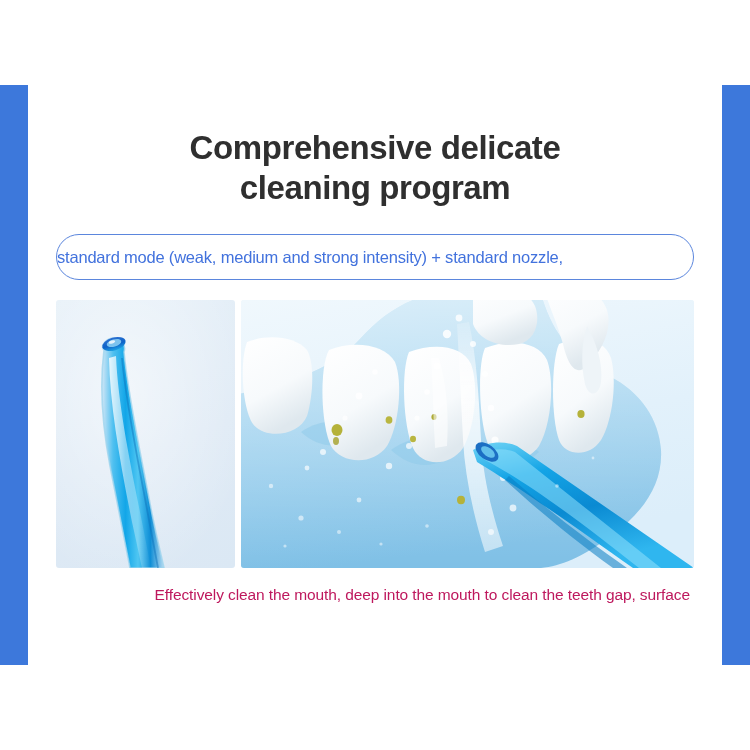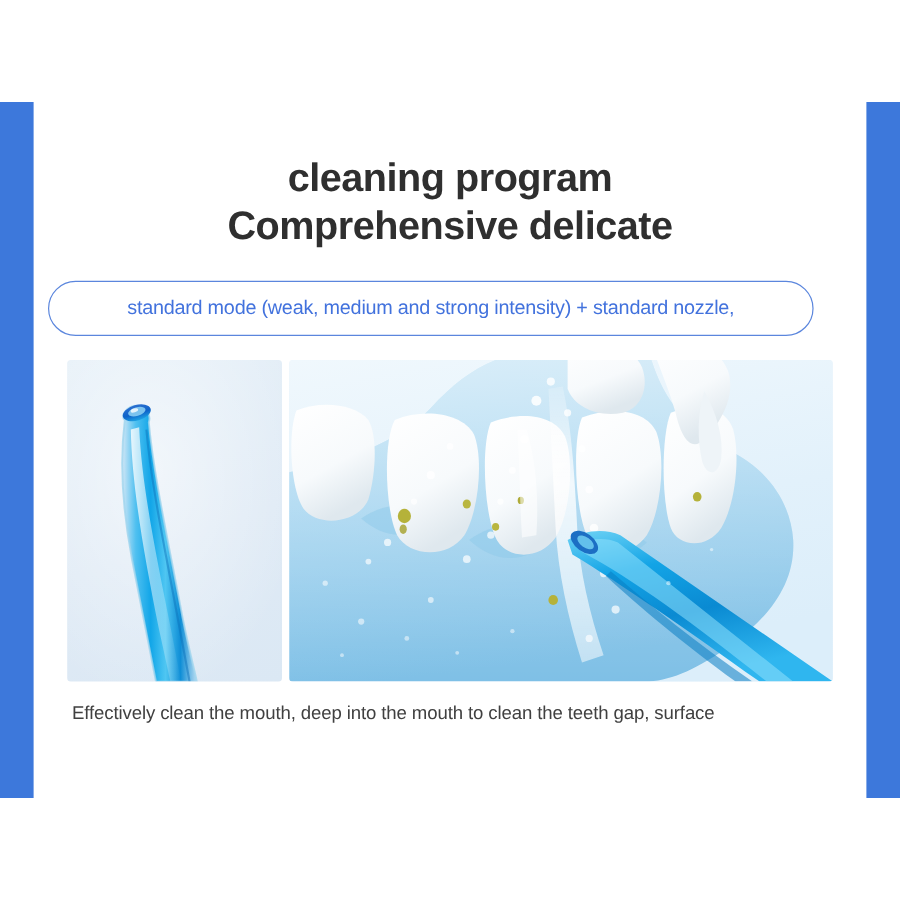--- a/index.html
+++ b/index.html
@@ -45,29 +45,28 @@
     font-weight: bold;
     color: #2f2f2f;
     letter-spacing: -0.4px;
     line-height: 40px;
   }
 
   
   .pill {
     position: absolute;
     top: 234px;
-    left: 40px;
+    left: 56px;
     width: 638px;
     height: 46px;
     box-sizing: border-box;
     border: 1.4px solid #5b86dd;
     border-radius: 26px;
     display: flex;
     align-items: center;
-    justify-content: center;
     background: #ffffff;
   }
   .pill-text {
     font-size: 16.5px;
     color: #4272dd;
     letter-spacing: -0.2px;
     white-space: nowrap;
   }
 
   
@@ -93,38 +92,38 @@
 
   
   .teeth-svg { position: absolute; inset: 0; width: 100%; height: 100%; }
 
   
   .caption {
     position: absolute;
     top: 580px;
     left: 60px;
     width: 630px;
-    text-align: left;
+    text-align: right;
     font-size: 15.5px;
     line-height: 29px;
-    color: #404040;
+    color: #be185d;
     letter-spacing: -0.1px;
   }
 </style>
 </head>
 <body>
 
 <div class="page">
 
   <div class="side-bar left"></div>
   <div class="side-bar right"></div>
 
   <div class="title-block">
+    <span class="title-line">Comprehensive delicate</span>
     <span class="title-line">cleaning program</span>
-    <span class="title-line">Comprehensive delicate</span>
   </div>
 
   <div class="pill">
     <span class="pill-text">standard mode (weak, medium and strong intensity) + standard nozzle,</span>
   </div>
 
   <div class="media-row">
 
     <div class="panel panel-left">
       <svg class="nozzle-svg" viewBox="0 0 179 268" preserveAspectRatio="xMidYMid slice">

